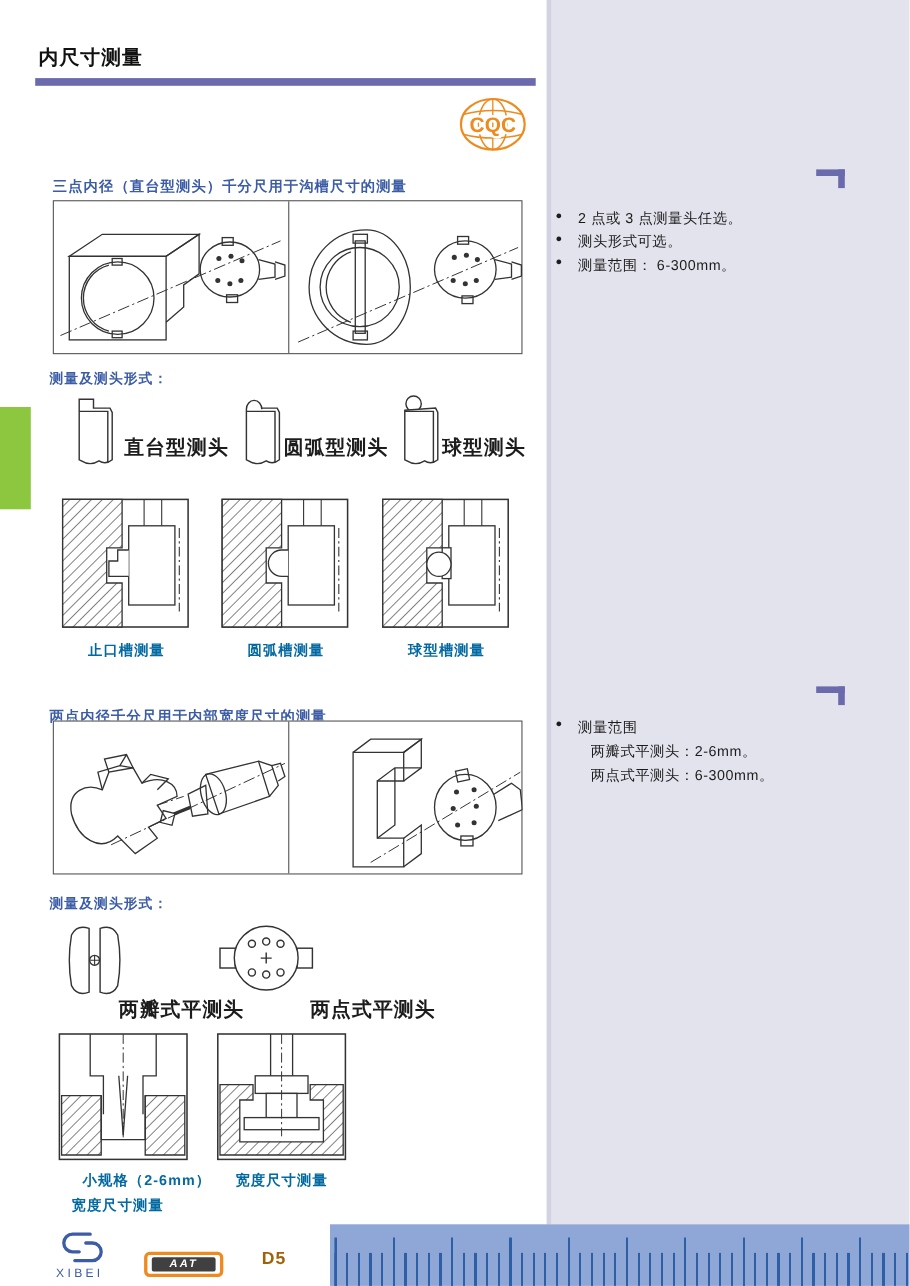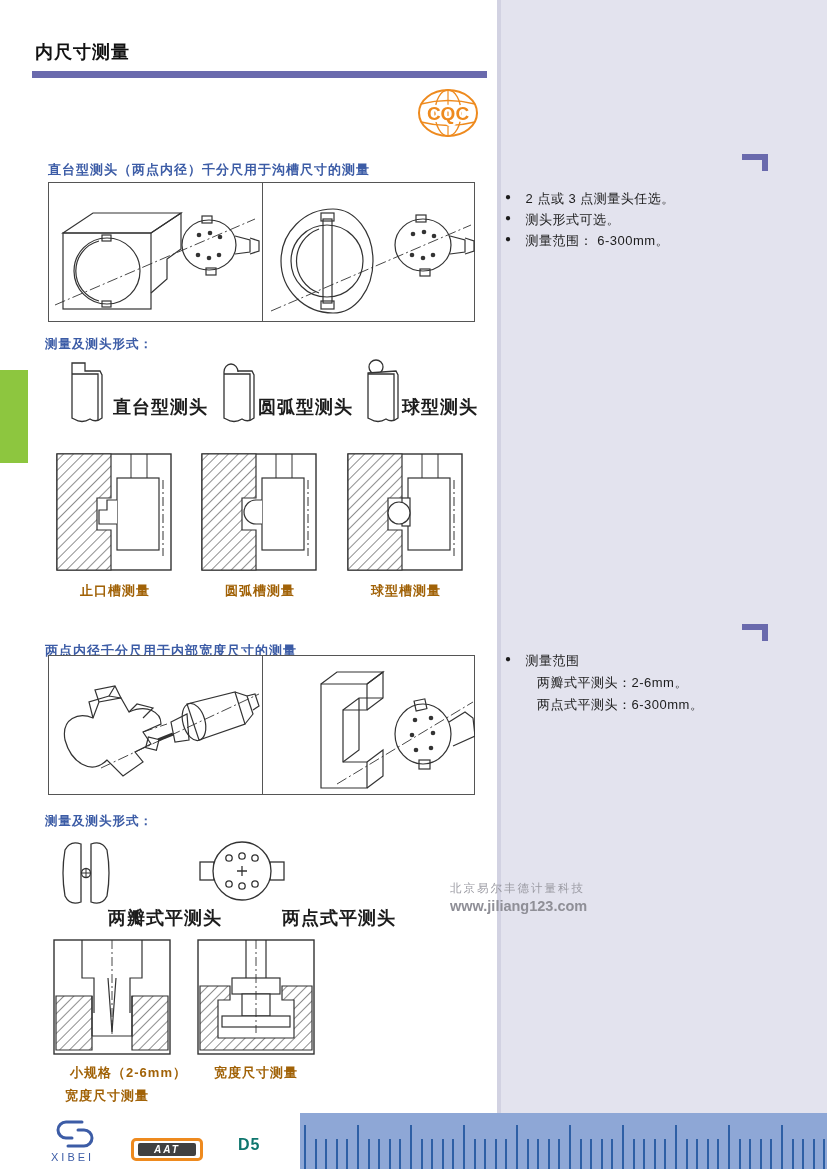--- a/index.html
+++ b/index.html
@@ -33,33 +33,33 @@
   .corner2 { left:742px; top:624px; }
 
   .bullet-row { position:absolute; font-size:13px; color:#1c1c1c; display:flex; letter-spacing:0.5px; }
   .bullet-row .dot { font-size:10px; margin-right:14px; position:relative; top:1px; }
   .sub-line { position:absolute; font-size:13px; color:#1c1c1c; letter-spacing:0.5px; }
 
   .form-label { position:absolute; left:45px; font-size:12.5px; font-weight:bold; color:#3c5ca6; letter-spacing:1px; }
 
   .probe-caption { position:absolute; font-size:18px; font-weight:bold; color:#1c1c1c; letter-spacing:1px; }
 
-  .xsec-label { position:absolute; width:120px; text-align:center; font-size:13px; font-weight:bold; color:#a16207; letter-spacing:1px; }
+  .xsec-label { position:absolute; width:120px; text-align:center; font-size:13px; font-weight:bold; color:#0369a1; letter-spacing:1px; }
 
   .watermark { position:absolute; left:450px; top:881px; z-index:5; }
   .watermark .co { font-size:11.5px; color:#9a9aa2; letter-spacing:2px; }
   .watermark .url { font-size:14.5px; font-weight:bold; color:#8f8f97; margin-top:2px; }
 
   .footer-xibei { position:absolute; left:46px; top:1118px; }
   .footer-aat { position:absolute; left:131px; top:1138px; width:72px; height:23px;
                 border:3px solid #ee8a1e; border-radius:5px; background:#fff; padding:2px 4px; }
   .footer-aat .band { width:100%; height:100%; background:#404040; border-radius:2px; color:#fff;
                       font-style:italic; font-weight:bold; font-size:10px; letter-spacing:2px;
                       display:flex; align-items:center; justify-content:center; }
-  .footer-page { position:absolute; left:238px; top:1136px; font-size:16px; font-weight:bold; color:#0f766e; letter-spacing:1px; }
+  .footer-page { position:absolute; left:238px; top:1136px; font-size:16px; font-weight:bold; color:#a16207; letter-spacing:1px; }
 
   .ruler { position:absolute; left:300px; top:1113px; width:527px; height:56px; background:#8ea7d6; }
   .ruler .short { position:absolute; left:4px; right:0; bottom:0; height:30px;
      background:repeating-linear-gradient(90deg,#2e5fa5 0 2px,transparent 2px 10.6px); }
   .ruler .long { position:absolute; left:4px; right:0; bottom:0; height:44px;
      background:repeating-linear-gradient(90deg,#2e5fa5 0 2px,transparent 2px 53px); }
 
   svg { display:block; }
   .defs-holder { position:absolute; width:0; height:0; }
 </style>
@@ -87,21 +87,21 @@
     <svg width="64" height="56" viewBox="0 0 64 56">
       <ellipse cx="32" cy="28" rx="29" ry="23" fill="none" stroke="#ee8a1e" stroke-width="2"></ellipse>
       <ellipse cx="32" cy="28" rx="13" ry="23" fill="none" stroke="#ee8a1e" stroke-width="1.4"></ellipse>
       <path d="M5,19 Q32,12 59,19" fill="none" stroke="#ee8a1e" stroke-width="1.4"></path>
       <path d="M5,37 Q32,44 59,37" fill="none" stroke="#ee8a1e" stroke-width="1.4"></path>
       <line x1="32" y1="5" x2="32" y2="51" stroke="#ee8a1e" stroke-width="1.2"></line>
       <text x="32" y="35" text-anchor="middle" font-size="19" font-weight="bold" fill="#ee8a1e" stroke="#ffffff" stroke-width="4.5" paint-order="stroke">CQC</text>
     </svg>
   </div>
 
-  <div class="sub-heading sec1-heading">直台型测头（两点内径）千分尺用于沟槽尺寸的测量</div>
+  <div class="sub-heading sec1-heading">三点内径（直台型测头）千分尺用于沟槽尺寸的测量</div>
 
   <div class="draw-box box1">
     <div class="pane">
       <svg width="212" height="138" viewBox="0 0 212 138">
         <g fill="none" stroke="#333" stroke-width="1.2">
           <path d="M14,50 L44,30 L132,30 L102,50 Z"></path>
           <rect x="14" y="50" width="88" height="76"></rect>
           <path d="M102,50 L132,30 L132,66 L118,76 L118,96 L102,110"></path>
           <circle cx="58" cy="88" r="33"></circle>
           <path d="M50,58 a31,31 0 0 0 0,60"></path>
@@ -348,44 +348,40 @@
         <path d="M80,58 H116 V112 H80 Z"></path>
       </g>
       <g fill="none" stroke="#333" stroke-width="1.2">
         <path d="M40,58 V98 H80 V58"></path>
         <path d="M30,2 V40 H42 V75 M90,2 V40 H78 V75"></path>
         <path d="M56,40 L60,94 L64,40"></path>
         <path d="M60,2 V96" stroke-dasharray="9 3 2 3" stroke-width="0.9"></path>
       </g>
     </svg>
   </div>
-  <div class="xsec-label" style="left:52px; top:1064px; width:140px; text-align:center; padding-left:13px;">小规格（2-6mm）</div>
+  <div class="xsec-label" style="left:52px; top:1064px; width:140px; text-align:right; padding-left:13px;">小规格（2-6mm）</div>
   <div class="xsec-label" style="left:52px; top:1087px; width:140px; text-align:left; padding-left:13px;">宽度尺寸测量</div>
 
   <div style="position:absolute; left:196px; top:938px;">
     <svg width="120" height="118" viewBox="0 0 120 118">
       <rect x="2" y="2" width="116" height="114" fill="#fff" stroke="#333" stroke-width="1.4"></rect>
       <path d="M4,48 H34 V62 H22 V100 H98 V62 H86 V48 H116 V112 H4 Z" fill="url(#hatch)" stroke="#333" stroke-width="1.2"></path>
       <g fill="#fff" stroke="#333" stroke-width="1.2">
         <rect x="36" y="40" width="48" height="16"></rect>
         <rect x="46" y="56" width="28" height="22"></rect>
         <rect x="26" y="78" width="68" height="11"></rect>
       </g>
       <g fill="none" stroke="#333" stroke-width="1.2">
         <path d="M50,2 V40 M70,2 V40"></path>
         <path d="M60,2 V95" stroke-dasharray="9 3 2 3" stroke-width="0.9"></path>
       </g>
     </svg>
   </div>
   <div class="xsec-label" style="left:196px; top:1064px;">宽度尺寸测量</div>
 
-  <div class="watermark">
-    <div class="co">北京易尔丰德计量科技</div>
-    <div class="url">www.jiliang123.com</div>
-  </div>
 
   <div class="footer-xibei">
     <svg width="58" height="46" viewBox="0 0 58 46">
       <g fill="none" stroke="#3c5ca6" stroke-width="3" stroke-linecap="round">
         <path d="M36,4 H20 a8,8 0 0 0 0,16 h6"></path>
         <path d="M22,28 h16 a8,8 0 0 0 0,-16 h-6"></path>
       </g>
       <text x="5" y="43" font-size="11" letter-spacing="3" fill="#3c5ca6">XIBEI</text>
     </svg>
   </div>

